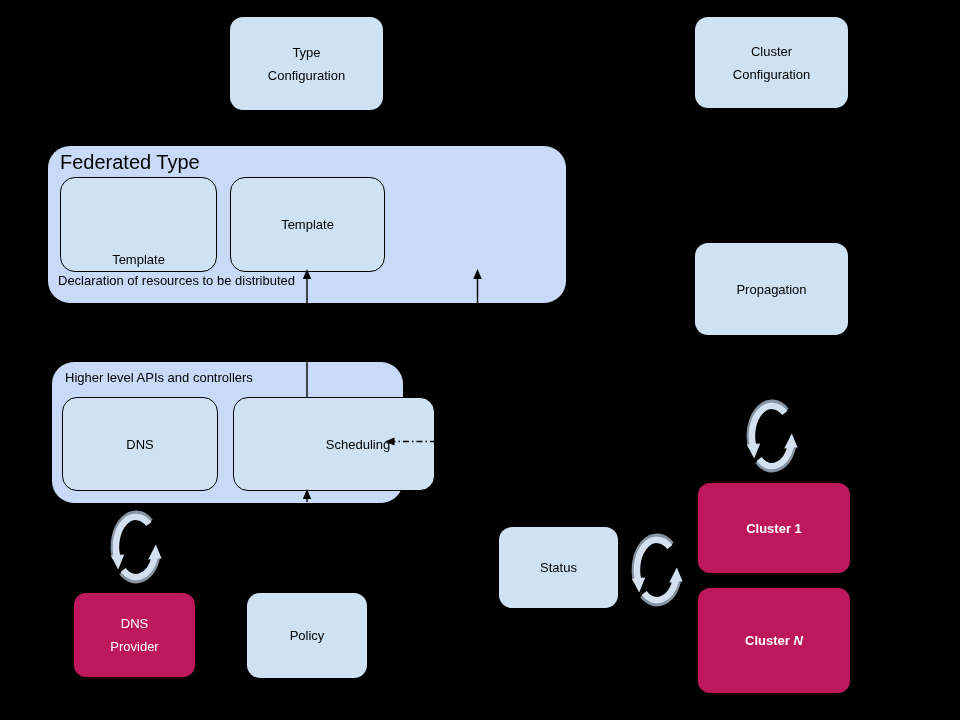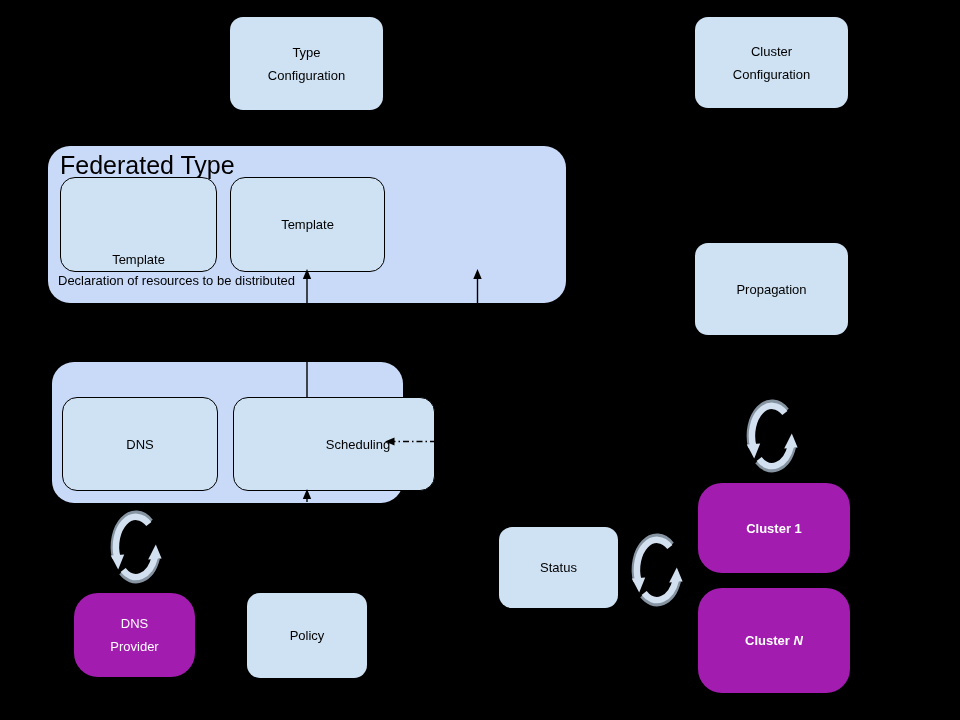--- a/index.html
+++ b/index.html
@@ -17,21 +17,21 @@
   .container{
     position:absolute;background:#c9daf8;border-radius:22px;
   }
   .container .box{
     border:1.3px solid #000;border-radius:15px;
   }
   .group-title{
     position:absolute;color:#000;white-space:nowrap;
   }
   .blue{
-    background:#a21caf;color:#fff;border-radius:24px;
+    background:#be185d;color:#fff;border-radius:12px;
   }
   .bold{font-weight:bold;}
   .caption{
     position:absolute;font-size:13px;color:#000;white-space:nowrap;
   }
   svg.overlay{
     position:absolute;left:0;top:0;pointer-events:none;
   }
   .sync{position:absolute;}
 </style>
@@ -58,31 +58,32 @@
 
 <div class="box" style="left:499px;top:527px;width:119px;height:81px;">
   <span>Status</span>
 </div>
 
 <div class="box" style="left:247px;top:593px;width:120px;height:85px;">
   <span>Policy</span>
 </div>
 
 <div class="container" style="left:48px;top:146px;width:518px;height:157px;">
-  <span class="group-title" style="left:12px;top:5px;font-size:25px;">Federated Type</span>
+  <span class="group-title" style="left:12px;top:5px;font-size:20px;">Federated Type</span>
   <div class="box" style="left:12px;top:31px;width:155px;height:93px;align-items:flex-end;">
     <span>Template</span>
   </div>
   <div class="box" style="left:182px;top:31px;width:153px;height:93px;">
     <span>Template</span>
   </div>
   <span class="caption" style="left:10px;top:127px;">Declaration of resources to be distributed</span>
 </div>
 
 <div class="container" style="left:52px;top:362px;width:351px;height:141px;">
+  <span class="group-title" style="left:13px;top:8px;font-size:13px;">Higher level APIs and controllers</span>
   <div class="box" style="left:10px;top:35px;width:154px;height:92px;">
     <span>DNS</span>
   </div>
   <div class="box" style="left:181px;top:35px;width:152px;height:92px;padding-left:48px;">
     <span>Scheduling</span>
   </div>
 </div>
 
 <div class="box blue" style="left:74px;top:593px;width:121px;height:84px;">
   <div>

